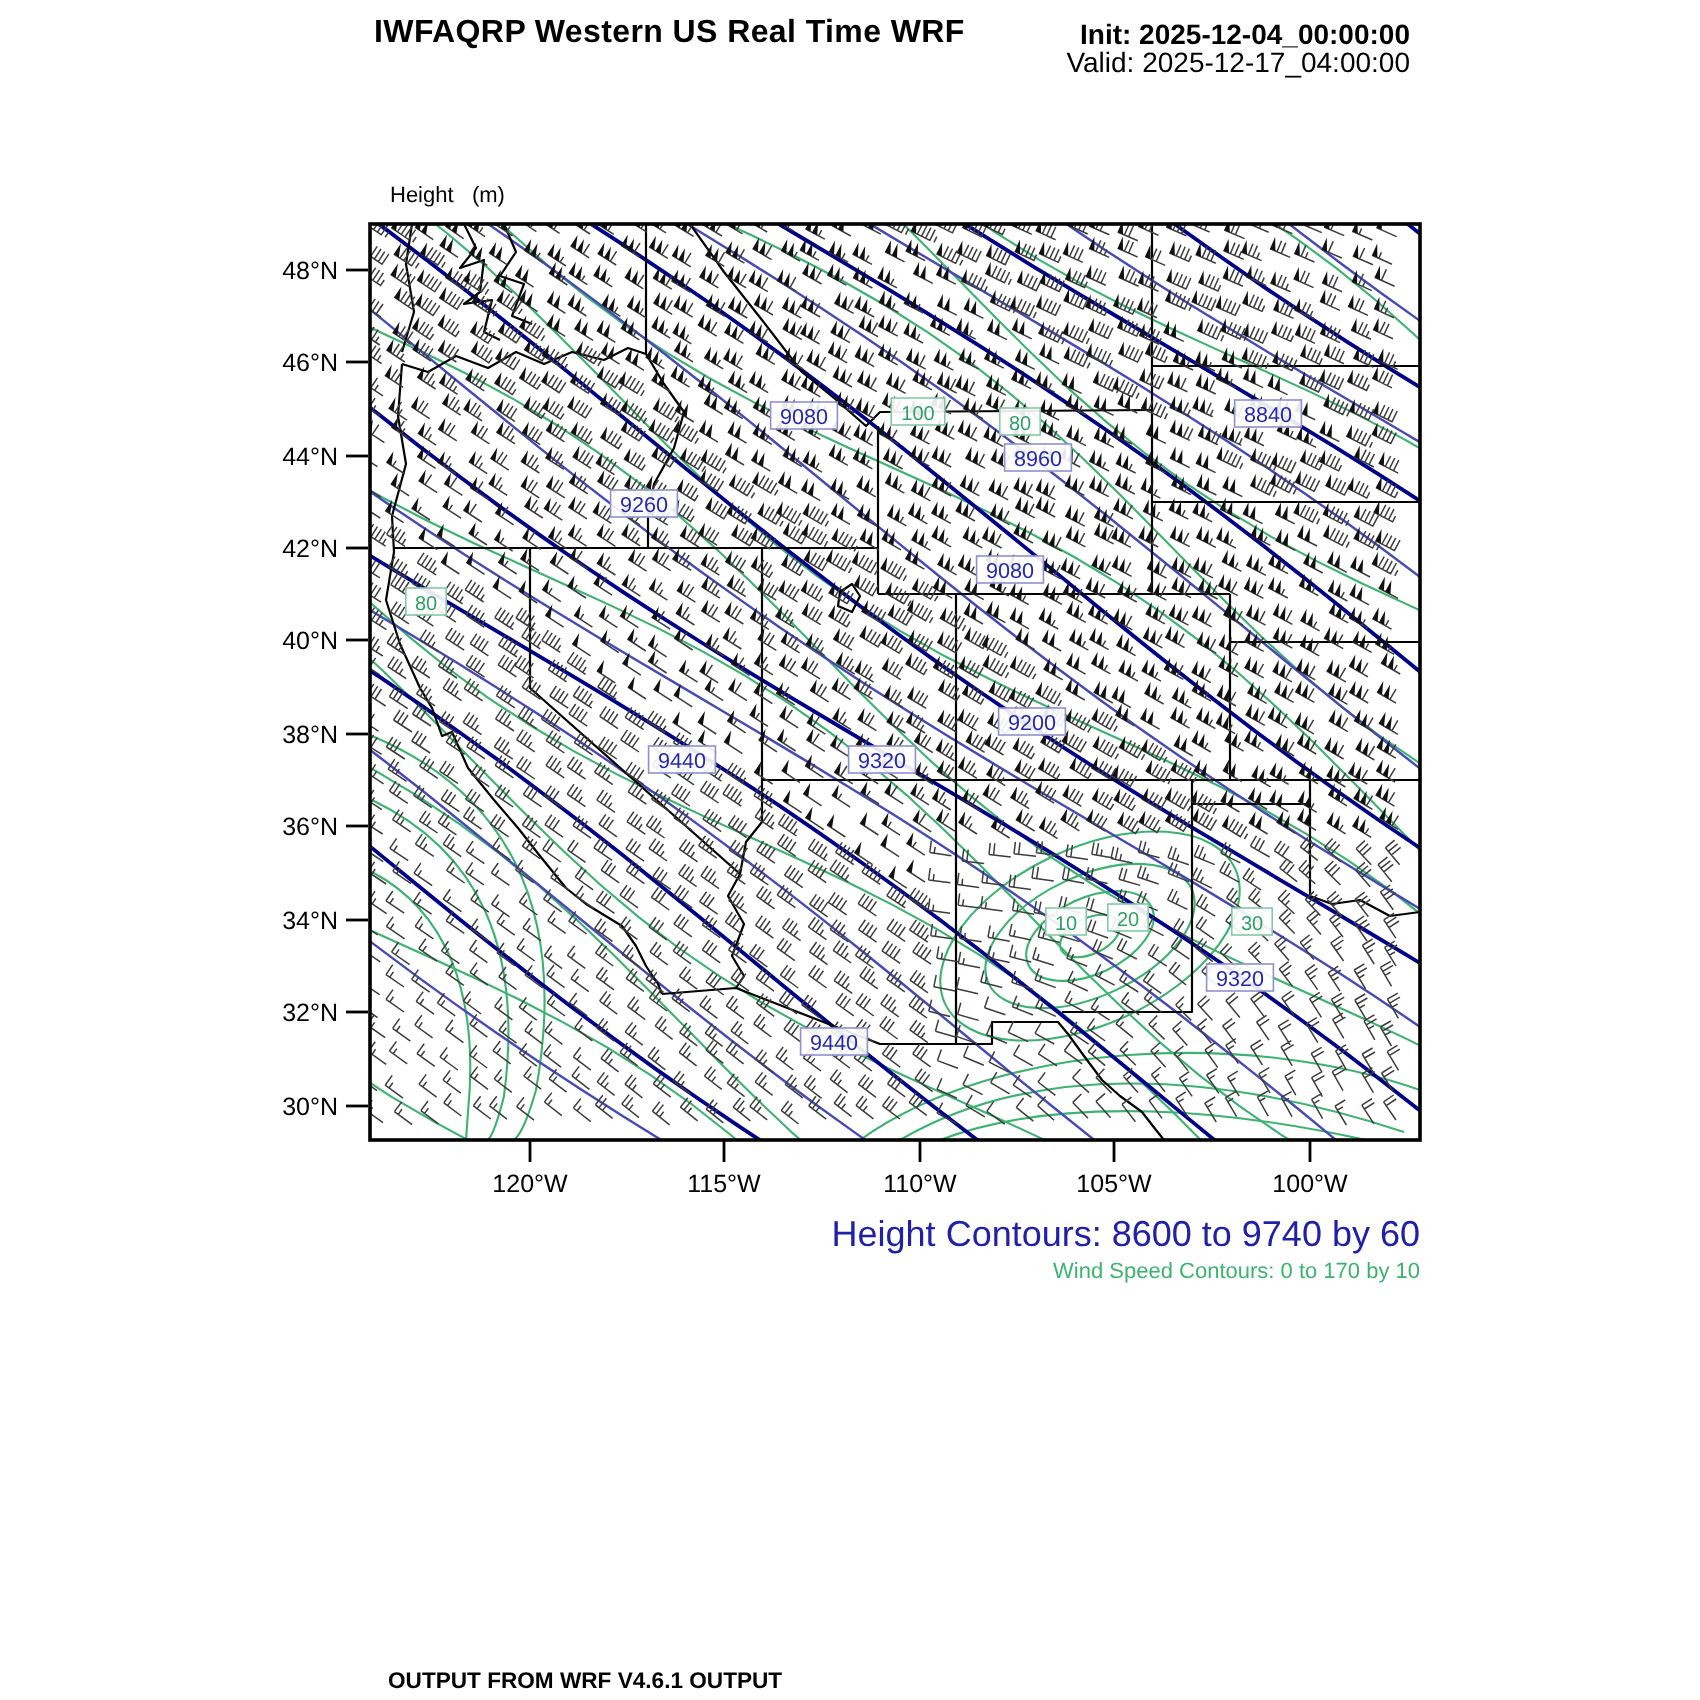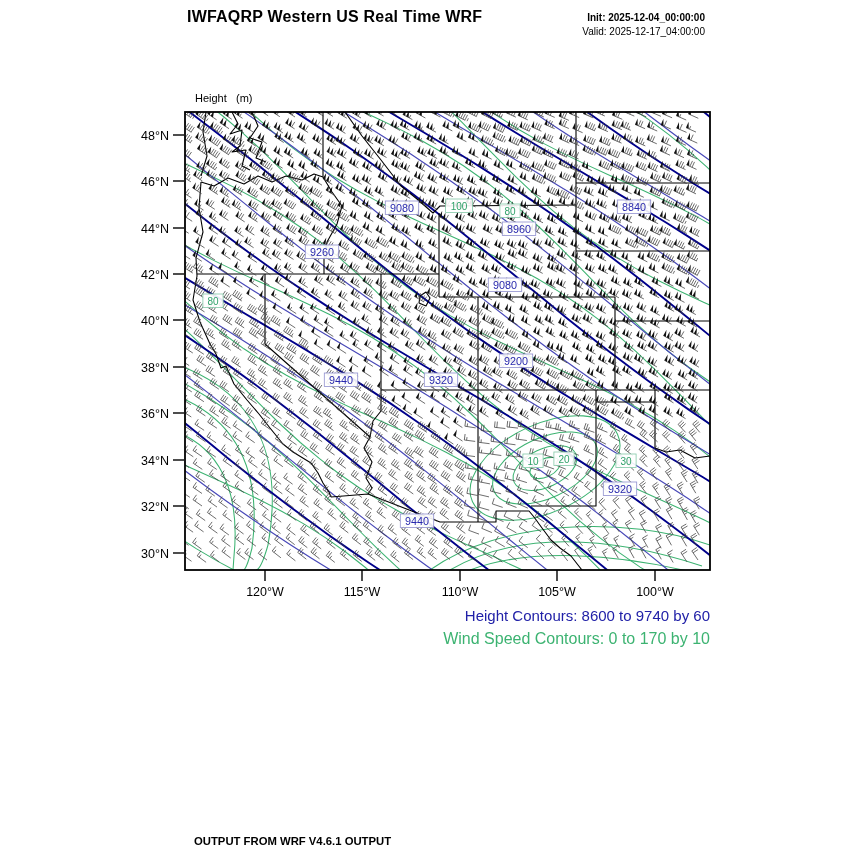--- a/index.html
+++ b/index.html
@@ -1,24 +1,24 @@
 <!DOCTYPE html>
 <html><head>
 <meta charset="utf-8">
 <style>
   html,body{margin:0;padding:0;background:#ffffff;}
   body{width:850px;height:850px;position:relative;overflow:hidden;
        font-family:"Liberation Sans", sans-serif;color:#000;}
   .abs{position:absolute;}
   .title{left:187px;top:8px;font-size:16px;font-weight:bold;letter-spacing:.2px;}
-  .initvalid{right:145px;top:11px;text-align:right;font-size:10px;line-height:13.5px;}
+  .initvalid{right:145px;top:11px;text-align:right;font-size:14px;line-height:13.5px;}
   .initvalid .init{font-weight:bold;}
   .legendblk{left:195px;top:62px;font-size:11px;line-height:14.4px;white-space:pre;}
-  .caph{right:140px;top:607px;font-size:15px;text-align:right;}
-  .capw{right:140px;top:630px;font-size:16px;text-align:right;}
+  .caph{right:140px;top:607px;font-size:18px;text-align:right;}
+  .capw{right:140px;top:630px;font-size:11px;text-align:right;}
   .footerblk{left:194px;top:806px;font-size:11.3px;line-height:14px;font-weight:bold;white-space:pre;}
   svg{position:absolute;left:0;top:0;}
   svg text{font-family:"Liberation Sans", sans-serif;}
   .ticklab{font-size:12.5px;}
 </style>
 </head>
 <body>
 
 <div class="abs title">IWFAQRP Western US Real Time WRF</div>
 

